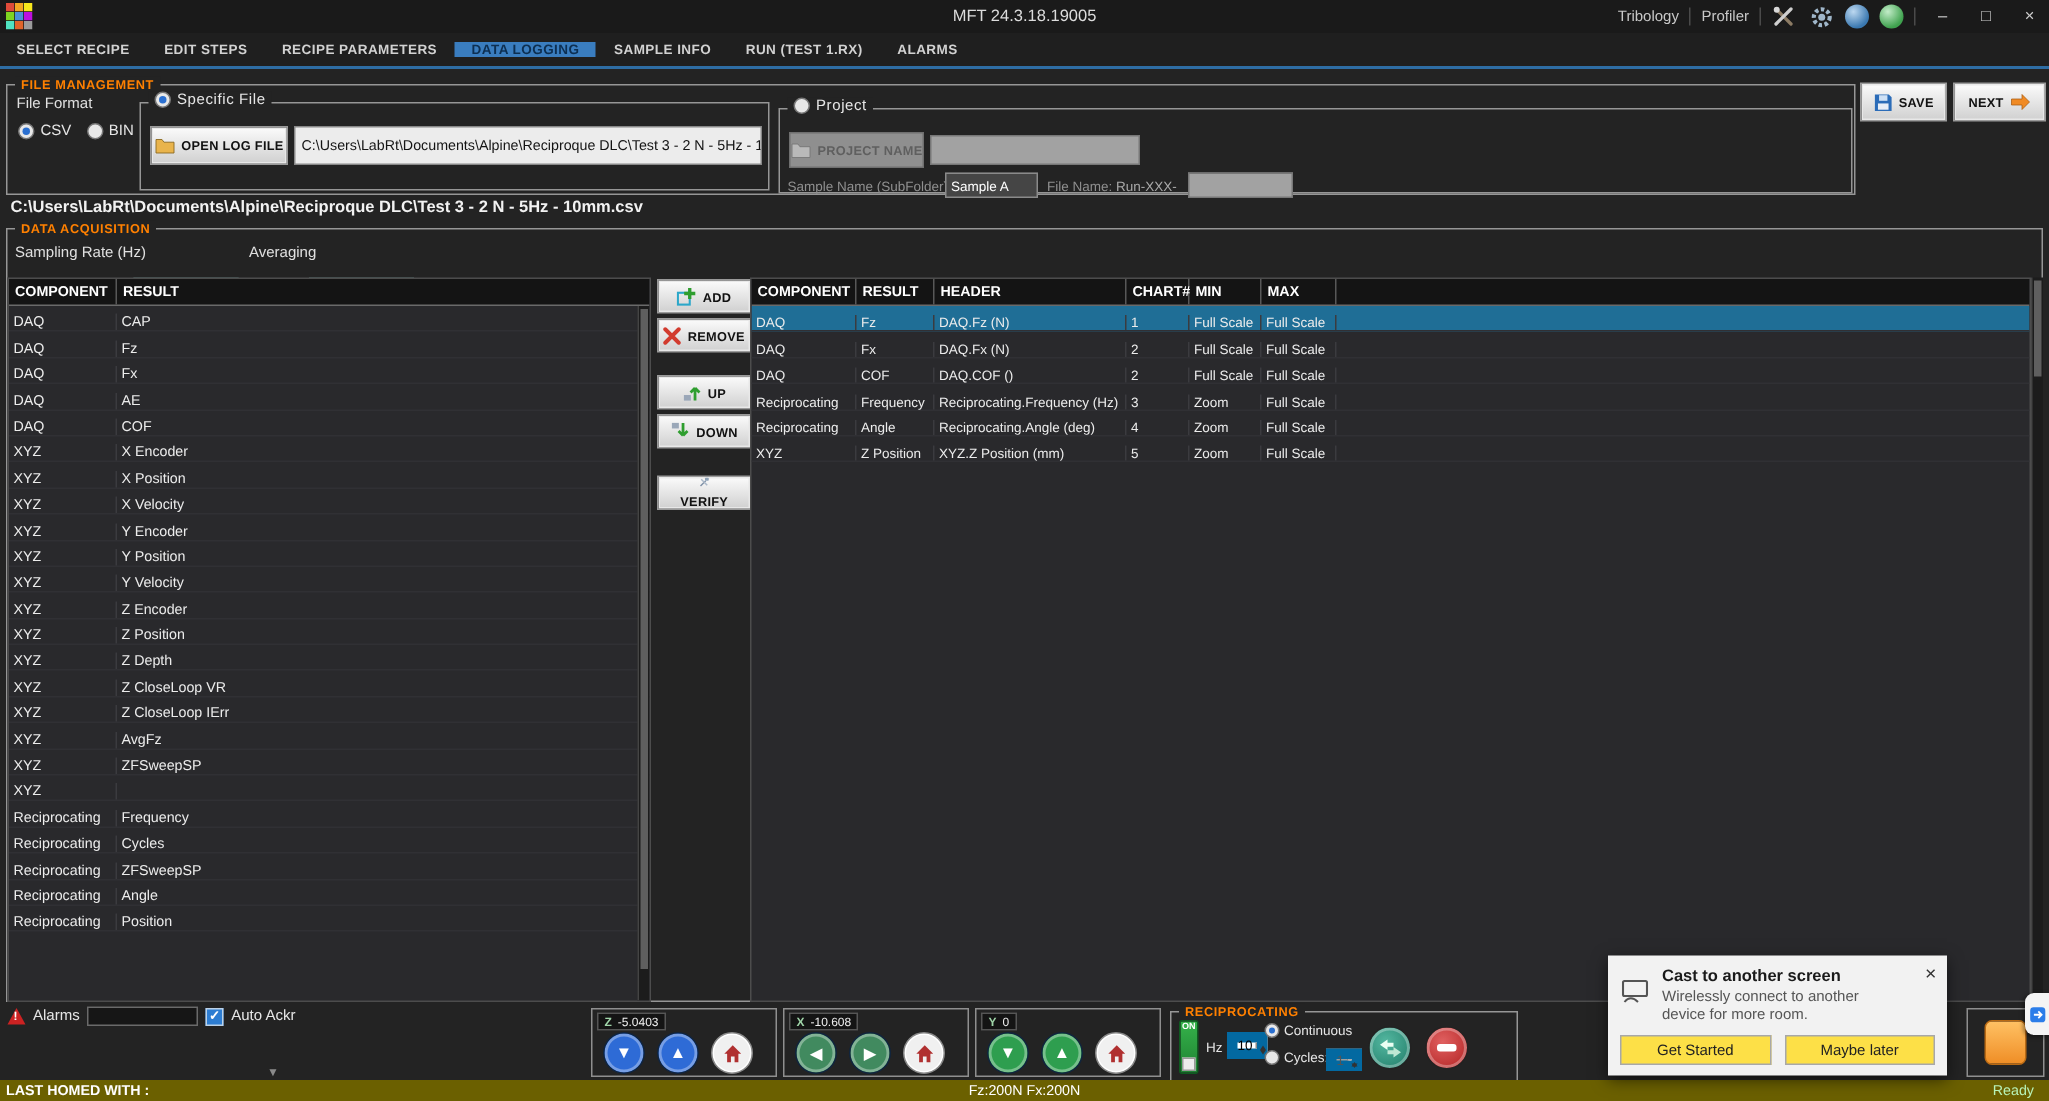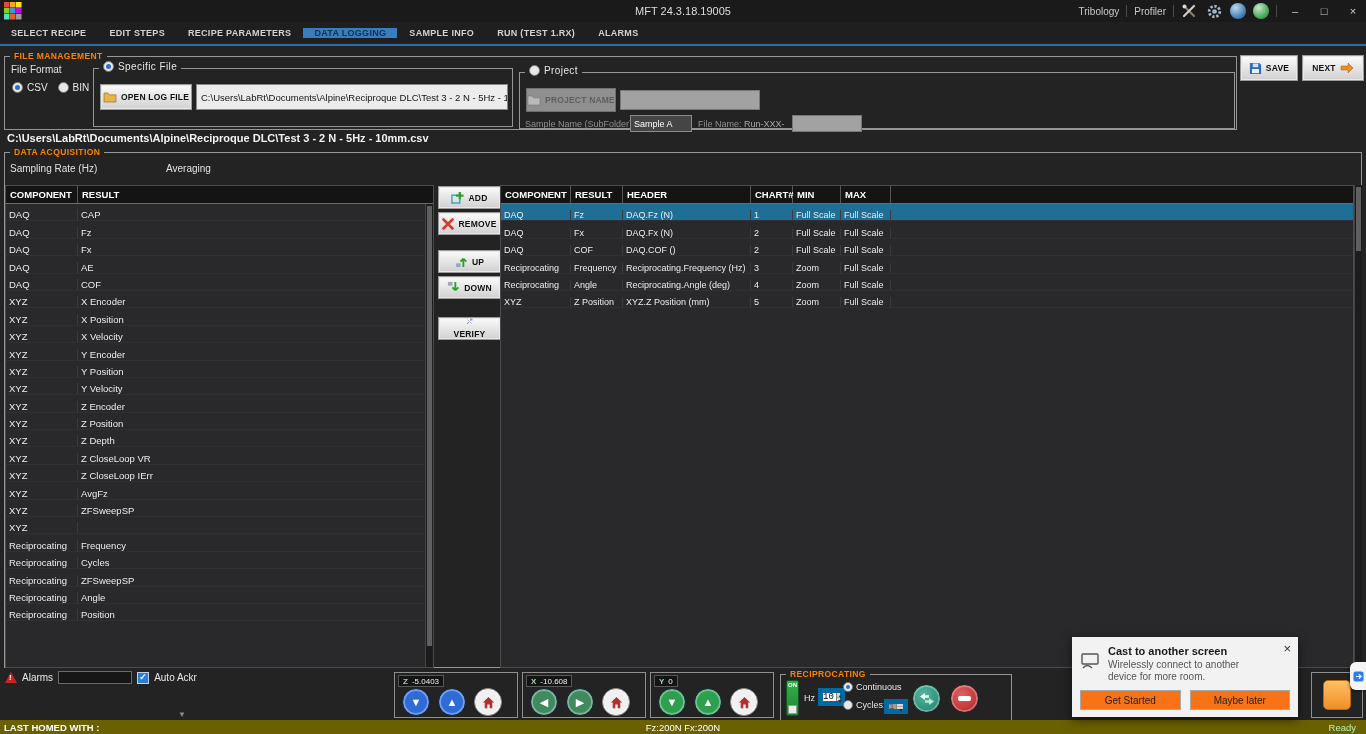--- a/index.html
+++ b/index.html
@@ -115,21 +115,21 @@
 .jog-val{font-size:8px;color:#f0f0f0;}
 .jog-btns{position:absolute;left:7px;top:15px;display:flex;gap:8px;}
 .jog-btn{width:28px;height:28px;border-radius:50%;border:1px solid #10243e;box-shadow:inset 0 0 0 2px rgba(255,255,255,.35);color:#fff;font-size:11px;display:flex;align-items:center;justify-content:center;padding:0;}
 .jog-btn.home{background:#f0f0f0;border:1px solid #888;box-shadow:inset 0 0 0 1px #fff;}
 
 .recip{left:780px;top:674px;width:232px;height:48px;background:#232323;}
 .toggle{position:absolute;left:5px;top:5px;width:13px;height:36px;background:linear-gradient(#35b24a,#1f8333);border:1px solid #0f5a20;border-radius:2px;}
 .toggle-label{position:absolute;top:1px;left:0;right:0;text-align:center;font-size:6px;font-weight:bold;color:#fff;}
 .toggle-knob{position:absolute;left:1px;bottom:1px;width:9px;height:9px;background:#ececec;border:1px solid #999;}
 .hz-label{position:absolute;left:23px;top:18px;font-size:9px;color:#e6e6e6;}
-.spinner{position:absolute;display:flex;background:#fff;border:5px solid #0369a1;font-family:Liberation Mono, monospace;}
+.spinner{position:absolute;display:flex;background:#fff;border:7px solid #0369a1;}
 .spinner.disabled{background:#9e9e9e;}
 .spinner.disabled .spin-val{color:#555;}
 .hz-spin{left:37px;top:13px;width:27px;height:18px;}
 .cyc-spin{left:103px;top:24px;width:24px;height:15px;}
 .spin-val{flex:1;display:flex;align-items:center;justify-content:flex-end;padding-right:2px;font-size:9px;color:#000;}
 .spin-btns{width:9px;border-left:1px solid #888;display:flex;flex-direction:column;}
 .spin-btns i{flex:1;background:#d6d6d6;position:relative;}
 .spin-btns i+i{border-top:1px solid #aaa;}
 .spin-btns i::after{content:'';position:absolute;left:1.5px;top:2px;border-left:2.5px solid transparent;border-right:2.5px solid transparent;}
 .spin-btns i.up::after{border-bottom:3px solid #333;}
@@ -148,21 +148,21 @@
 
 .edge-flyout{position:absolute;right:0;top:662px;width:16px;height:28px;background:#f4f4f4;border-radius:6px 0 0 6px;box-shadow:-1px 1px 3px rgba(0,0,0,.4);display:flex;align-items:center;justify-content:center;z-index:45;}
 
 
 .toast{position:absolute;left:1072px;top:637px;width:226px;height:80px;background:#f2f2f2;box-shadow:0 3px 10px rgba(0,0,0,.55);z-index:40;color:#222;}
 .toast-close{position:absolute;right:7px;top:4px;font-size:13px;color:#333;}
 .cast-icon{position:absolute;left:9px;top:16px;}
 .toast-title{position:absolute;left:36px;top:8px;font-size:11px;font-weight:bold;color:#1a1a1a;}
 .toast-body{position:absolute;left:36px;top:22px;width:152px;font-size:10px;line-height:12px;color:#555;}
 .toast-btns{position:absolute;left:8px;right:8px;bottom:7px;display:flex;gap:9px;}
-.toast-btn{flex:1;height:20px;background:#f97316;border:1px solid #a8a8a8;font-size:10px;color:#222;}
+.toast-btn{flex:1;height:20px;background:#fde047;border:1px solid #a8a8a8;font-size:10px;color:#222;}
 
 
 .statusbar{position:absolute;left:0;top:720px;width:100%;height:14px;background:var(--status-bar,#6b6000);display:flex;align-items:center;}
 .sb-left{margin-left:4px;font-size:9.5px;font-weight:bold;color:#fff;position:relative;z-index:1;}
 .sb-center{position:absolute;left:0;right:0;text-align:center;font-size:9.5px;color:#fff;}
 .sb-right{margin-left:auto;margin-right:10px;font-size:9.5px;color:#b8f3b8;position:relative;z-index:1;}
 </style>
 </head>
 <body>
 

